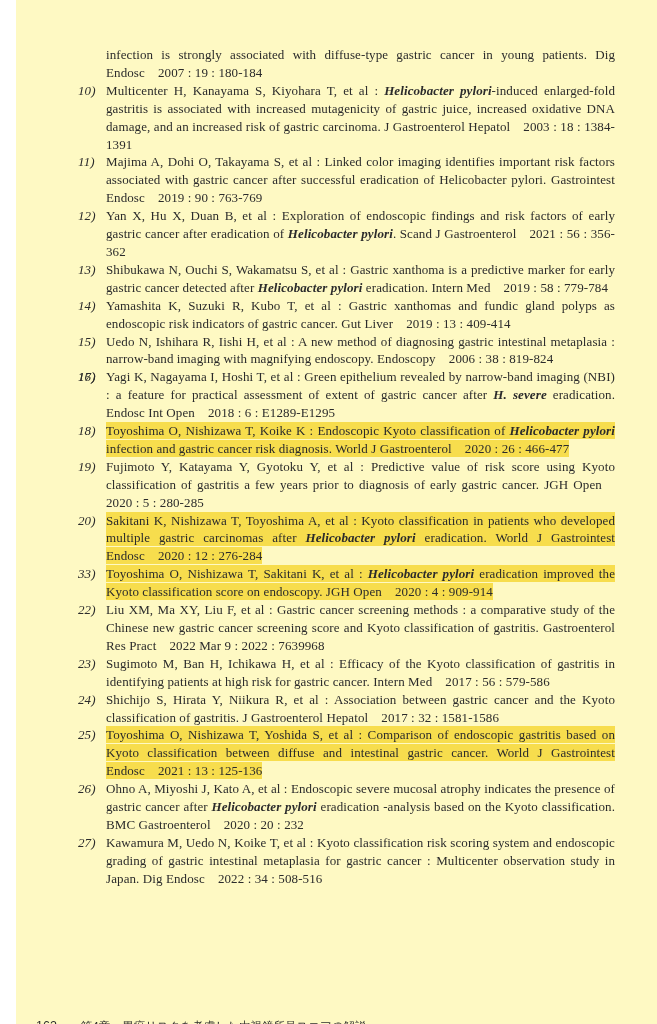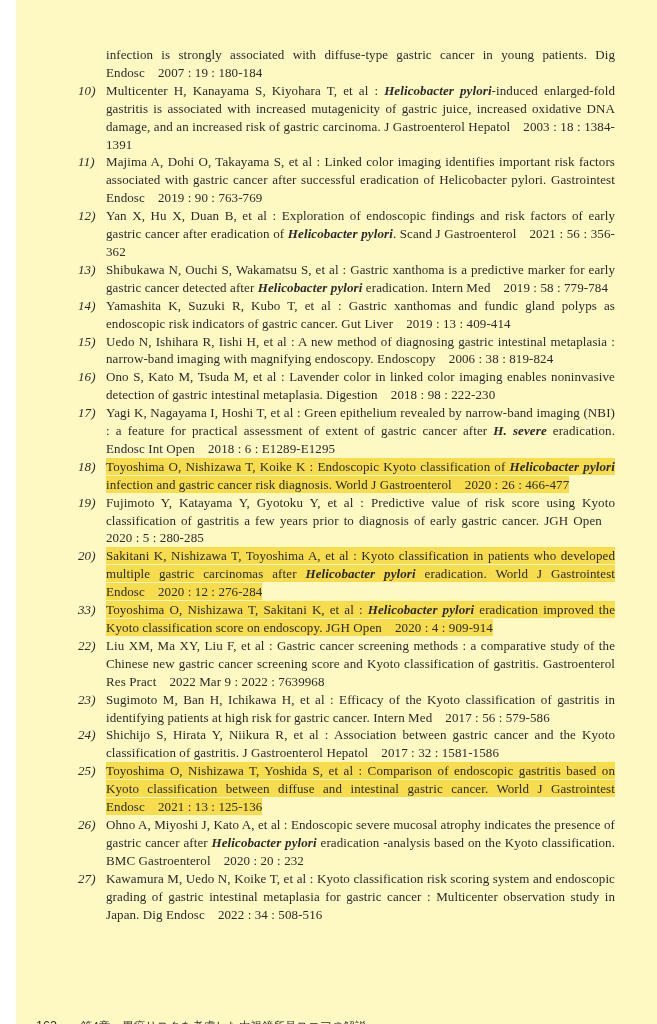--- a/index.html
+++ b/index.html
@@ -48,21 +48,21 @@
 <div class="page">
 
   <ol class="refs">
       <li class="ref"><span class="num"></span><span class="body"><span>infection is strongly associated with diffuse-type gastric cancer in young patients. Dig Endosc 2007 : 19 : 180-184</span></span></li>
       <li class="ref"><span class="num">10)</span><span class="body"><span>Multicenter H, Kanayama S, Kiyohara T, et al : </span><i>Helicobacter pylori</i><span>-induced enlarged-fold gastritis is associated with increased mutagenicity of gastric juice, increased oxidative DNA damage, and an increased risk of gastric carcinoma. J Gastroenterol Hepatol 2003 : 18 : 1384-1391</span></span></li>
       <li class="ref"><span class="num">11)</span><span class="body"><span>Majima A, Dohi O, Takayama S, et al : Linked color imaging identifies important risk factors associated with gastric cancer after successful eradication of Helicobacter pylori. Gastrointest Endosc 2019 : 90 : 763-769</span></span></li>
       <li class="ref"><span class="num">12)</span><span class="body"><span>Yan X, Hu X, Duan B, et al : Exploration of endoscopic findings and risk factors of early gastric cancer after eradication of </span><i>Helicobacter pylori</i><span>. Scand J Gastroenterol 2021 : 56 : 356-362</span></span></li>
       <li class="ref"><span class="num">13)</span><span class="body"><span>Shibukawa N, Ouchi S, Wakamatsu S, et al : Gastric xanthoma is a predictive marker for early gastric cancer detected after </span><i>Helicobacter pylori</i><span> eradication. Intern Med 2019 : 58 : 779-784</span></span></li>
       <li class="ref"><span class="num">14)</span><span class="body"><span>Yamashita K, Suzuki R, Kubo T, et al : Gastric xanthomas and fundic gland polyps as endoscopic risk indicators of gastric cancer. Gut Liver 2019 : 13 : 409-414</span></span></li>
       <li class="ref"><span class="num">15)</span><span class="body"><span>Uedo N, Ishihara R, Iishi H, et al : A new method of diagnosing gastric intestinal metaplasia : narrow-band imaging with magnifying endoscopy. Endoscopy 2006 : 38 : 819-824</span></span></li>
-      <li class="ref"><span class="num">16)</span><span class="body"><span>Ono S, Kato M, Tsuda M, et al : Lavender color in linked color imaging enables noninvasive detection of gastric intestinal metaplasia. Digestion 2018 : 98 : 222-230</span></span></li>
+      <li class="ref"><span class="num">16)</span></li>
       <li class="ref"><span class="num">17)</span><span class="body"><span>Yagi K, Nagayama I, Hoshi T, et al : Green epithelium revealed by narrow-band imaging (NBI) : a feature for practical assessment of extent of gastric cancer after </span><i>H. severe</i><span> eradication. Endosc Int Open 2018 : 6 : E1289-E1295</span></span></li>
       <li class="ref hl"><span class="num">18)</span><span class="body"><span>Toyoshima O, Nishizawa T, Koike K : Endoscopic Kyoto classification of </span><i>Helicobacter pylori</i><span> infection and gastric cancer risk diagnosis. World J Gastroenterol 2020 : 26 : 466-477</span></span></li>
       <li class="ref"><span class="num">19)</span><span class="body"><span>Fujimoto Y, Katayama Y, Gyotoku Y, et al : Predictive value of risk score using Kyoto classification of gastritis a few years prior to diagnosis of early gastric cancer. JGH Open 2020 : 5 : 280-285</span></span></li>
       <li class="ref hl"><span class="num">20)</span><span class="body"><span>Sakitani K, Nishizawa T, Toyoshima A, et al : Kyoto classification in patients who developed multiple gastric carcinomas after </span><i>Helicobacter pylori</i><span> eradication. World J Gastrointest Endosc 2020 : 12 : 276-284</span></span></li>
       <li class="ref hl"><span class="num">33)</span><span class="body"><span>Toyoshima O, Nishizawa T, Sakitani K, et al : </span><i>Helicobacter pylori</i><span> eradication improved the Kyoto classification score on endoscopy. JGH Open 2020 : 4 : 909-914</span></span></li>
       <li class="ref"><span class="num">22)</span><span class="body"><span>Liu XM, Ma XY, Liu F, et al : Gastric cancer screening methods : a comparative study of the Chinese new gastric cancer screening score and Kyoto classification of gastritis. Gastroenterol Res Pract 2022 Mar 9 : 2022 : 7639968</span></span></li>
       <li class="ref"><span class="num">23)</span><span class="body"><span>Sugimoto M, Ban H, Ichikawa H, et al : Efficacy of the Kyoto classification of gastritis in identifying patients at high risk for gastric cancer. Intern Med 2017 : 56 : 579-586</span></span></li>
       <li class="ref"><span class="num">24)</span><span class="body"><span>Shichijo S, Hirata Y, Niikura R, et al : Association between gastric cancer and the Kyoto classification of gastritis. J Gastroenterol Hepatol 2017 : 32 : 1581-1586</span></span></li>
       <li class="ref hl"><span class="num">25)</span><span class="body"><span>Toyoshima O, Nishizawa T, Yoshida S, et al : Comparison of endoscopic gastritis based on Kyoto classification between diffuse and intestinal gastric cancer. World J Gastrointest Endosc 2021 : 13 : 125-136</span></span></li>
       <li class="ref"><span class="num">26)</span><span class="body"><span>Ohno A, Miyoshi J, Kato A, et al : Endoscopic severe mucosal atrophy indicates the presence of gastric cancer after </span><i>Helicobacter pylori</i><span> eradication -analysis based on the Kyoto classification. BMC Gastroenterol 2020 : 20 : 232</span></span></li>

